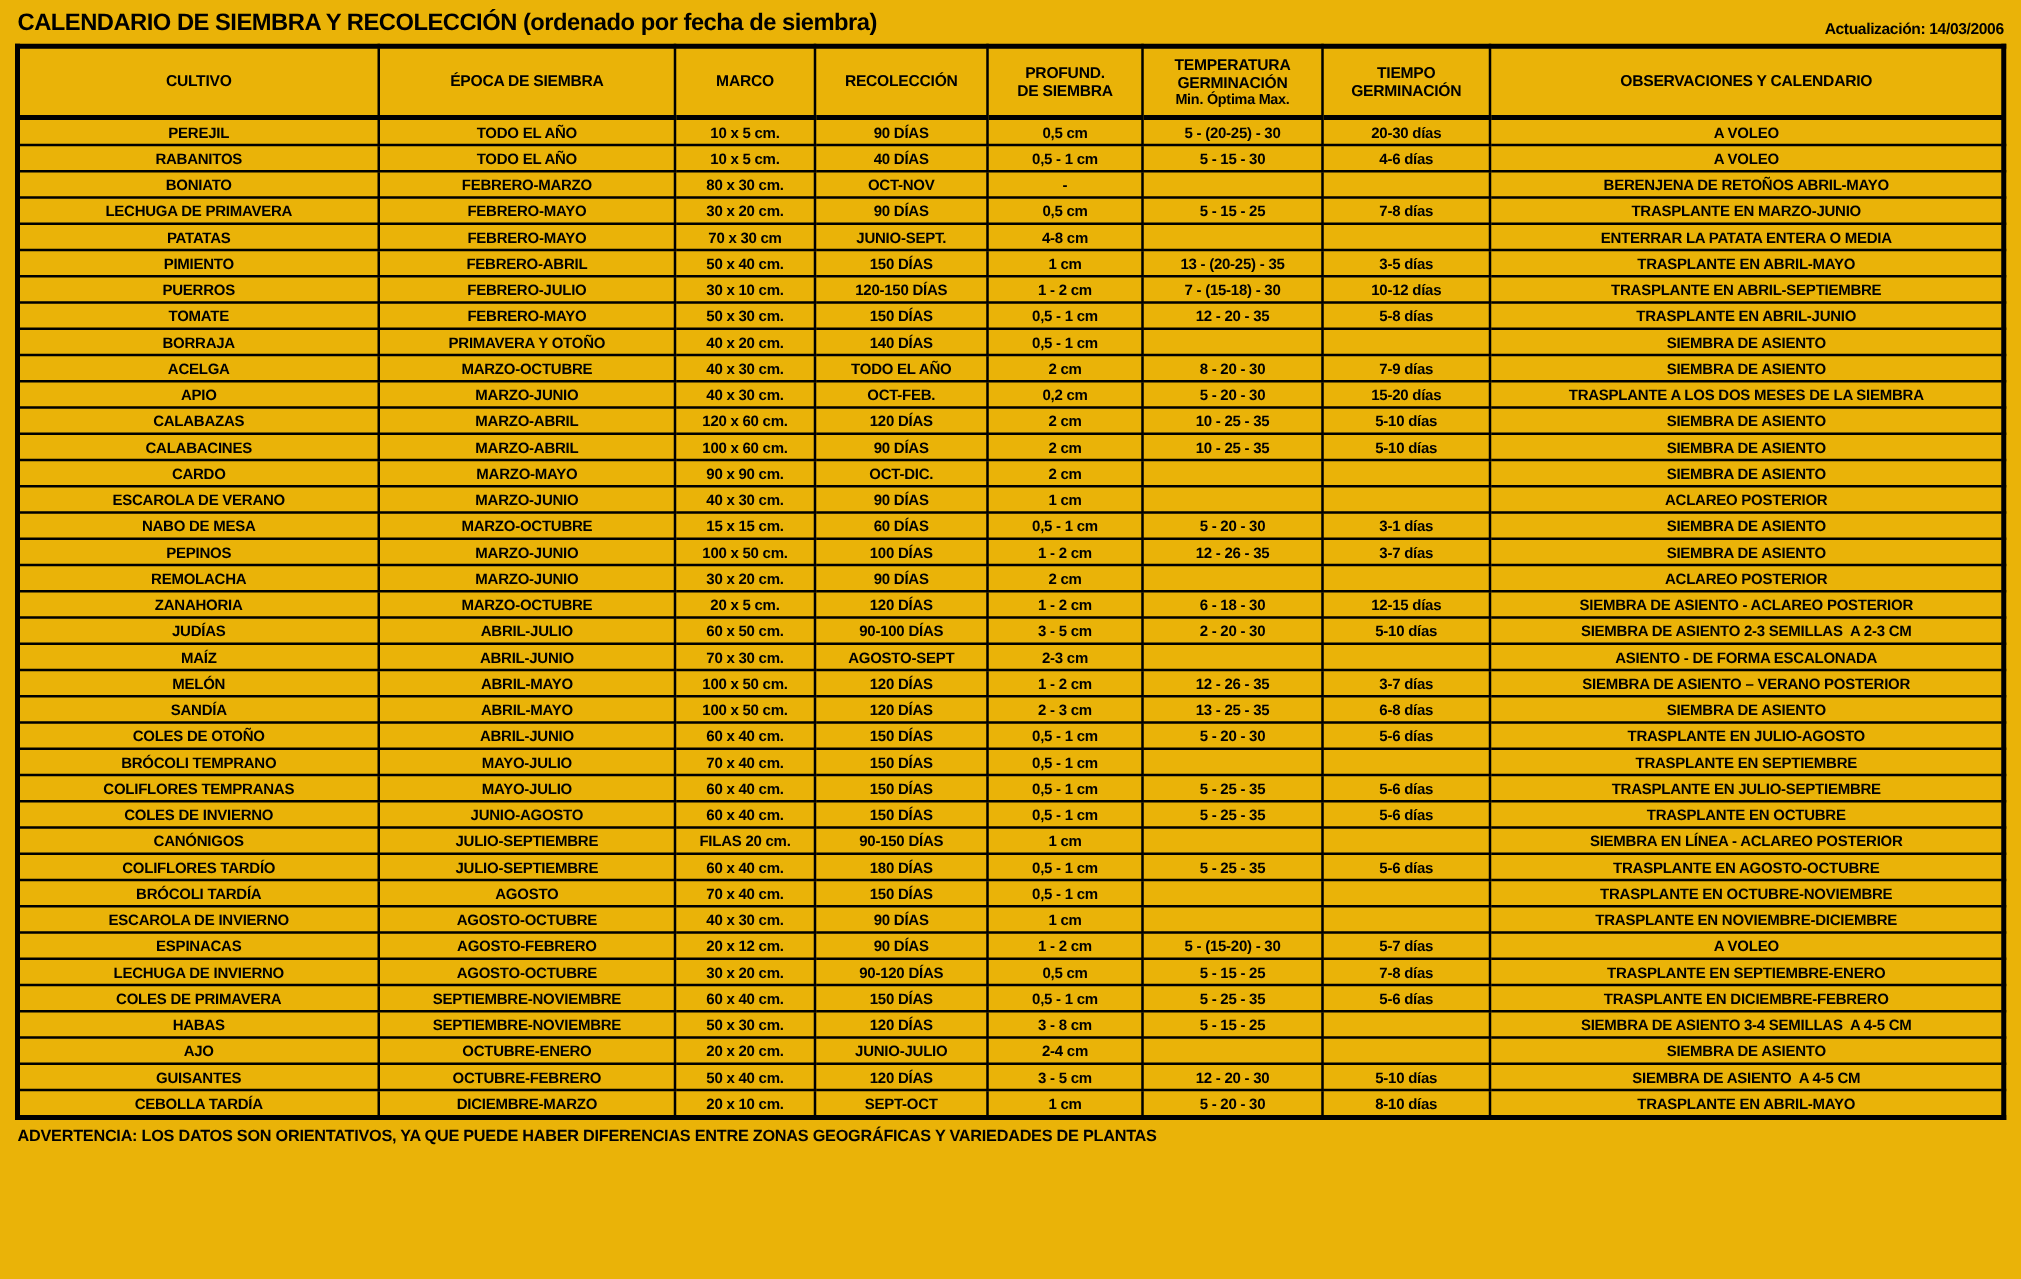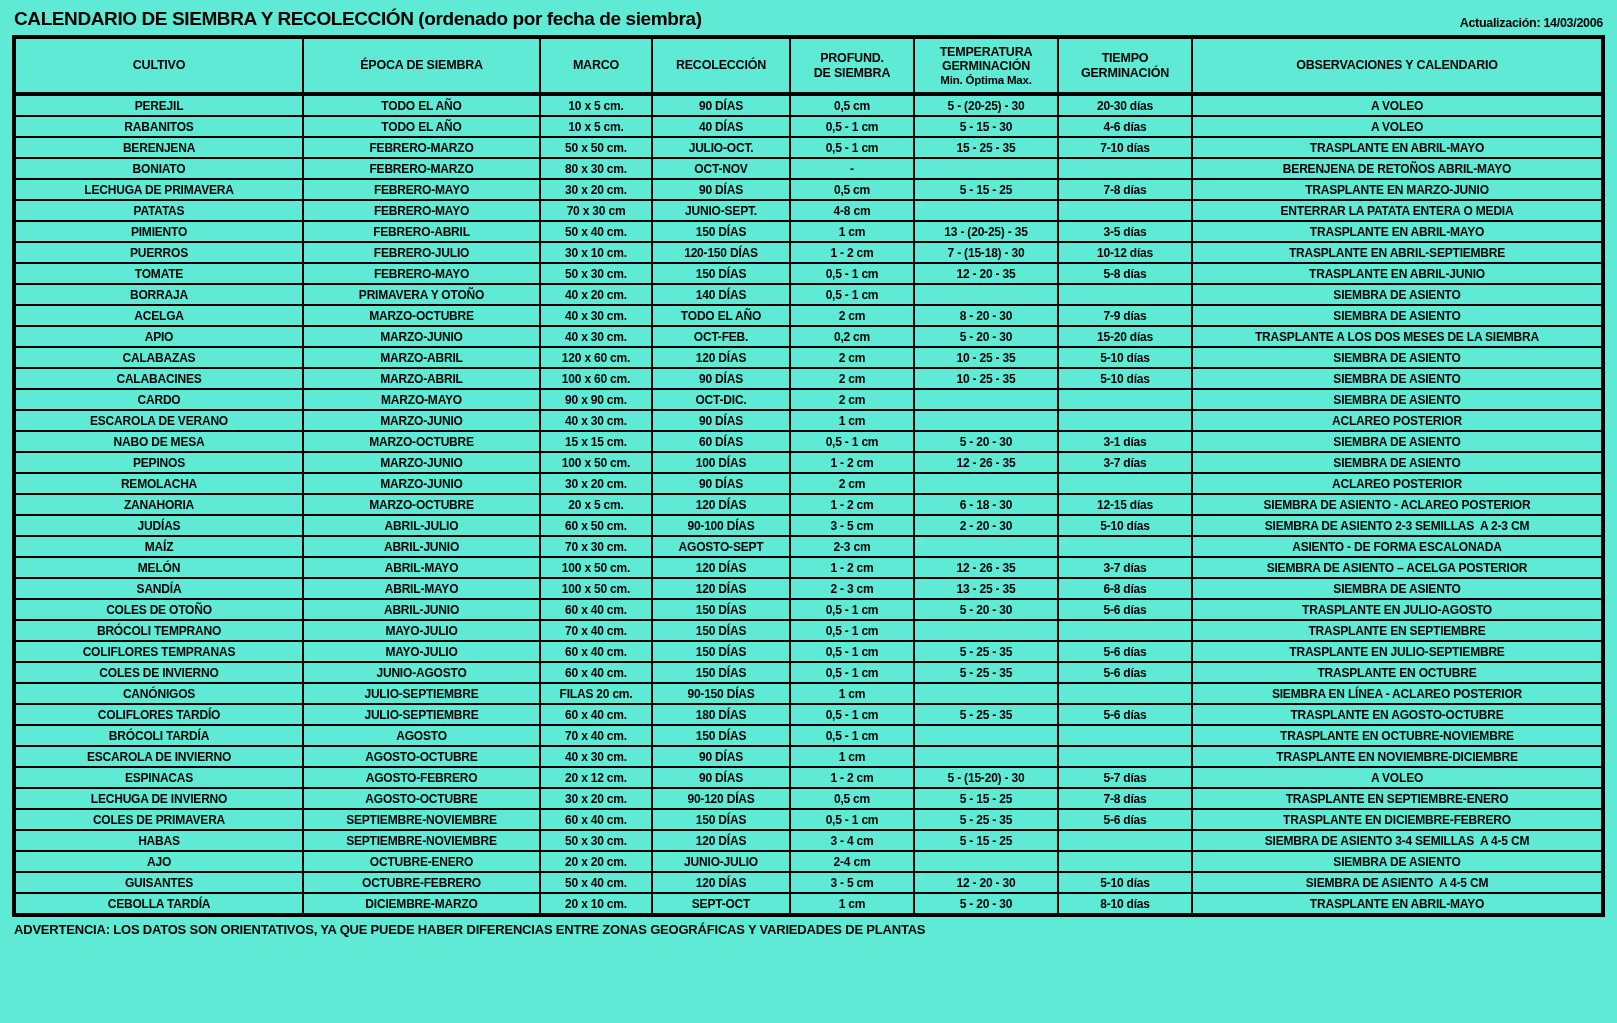--- a/index.html
+++ b/index.html
@@ -9,21 +9,21 @@
     color: #000000;
     font-family: "Liberation Sans", "DejaVu Sans", sans-serif;
     font-weight: bold;
     -webkit-font-smoothing: none;
   }
   .page {
     width: 1617px;
     height: 1023px;
     box-sizing: border-box;
     padding: 6px 12px 0 12px;
-    background: #5eead4;
+    background: #eab308;
     overflow: hidden;
   }
   .titlebar {
     display: flex;
     align-items: flex-end;
     justify-content: space-between;
     margin: 2px 0 5px 2px;
   }
   .title {
     font-size: 19px;
@@ -136,30 +136,20 @@
           <td>RABANITOS</td>
           <td>TODO EL AÑO</td>
           <td>10 x 5 cm.</td>
           <td>40 DÍAS</td>
           <td>0,5 - 1 cm</td>
           <td>5 - 15 - 30</td>
           <td>4-6 días</td>
           <td>A VOLEO</td>
         </tr>
         <tr>
-          <td>BERENJENA</td>
-          <td>FEBRERO-MARZO</td>
-          <td>50 x 50 cm.</td>
-          <td>JULIO-OCT.</td>
-          <td>0,5 - 1 cm</td>
-          <td>15 - 25 - 35</td>
-          <td>7-10 días</td>
-          <td>TRASPLANTE EN ABRIL-MAYO</td>
-        </tr>
-        <tr>
           <td>BONIATO</td>
           <td>FEBRERO-MARZO</td>
           <td>80 x 30 cm.</td>
           <td>OCT-NOV</td>
           <td>-</td>
           <td></td>
           <td></td>
           <td>BERENJENA DE RETOÑOS ABRIL-MAYO</td>
         </tr>
         <tr>
@@ -343,21 +333,21 @@
           <td>ASIENTO - DE FORMA ESCALONADA</td>
         </tr>
         <tr>
           <td>MELÓN</td>
           <td>ABRIL-MAYO</td>
           <td>100 x 50 cm.</td>
           <td>120 DÍAS</td>
           <td>1 - 2 cm</td>
           <td>12 - 26 - 35</td>
           <td>3-7 días</td>
-          <td>SIEMBRA DE ASIENTO – ACELGA POSTERIOR</td>
+          <td>SIEMBRA DE ASIENTO – VERANO POSTERIOR</td>
         </tr>
         <tr>
           <td>SANDÍA</td>
           <td>ABRIL-MAYO</td>
           <td>100 x 50 cm.</td>
           <td>120 DÍAS</td>
           <td>2 - 3 cm</td>
           <td>13 - 25 - 35</td>
           <td>6-8 días</td>
           <td>SIEMBRA DE ASIENTO</td>
@@ -470,21 +460,21 @@
           <td>0,5 - 1 cm</td>
           <td>5 - 25 - 35</td>
           <td>5-6 días</td>
           <td>TRASPLANTE EN DICIEMBRE-FEBRERO</td>
         </tr>
         <tr>
           <td>HABAS</td>
           <td>SEPTIEMBRE-NOVIEMBRE</td>
           <td>50 x 30 cm.</td>
           <td>120 DÍAS</td>
-          <td>3 - 4 cm</td>
+          <td>3 - 8 cm</td>
           <td>5 - 15 - 25</td>
           <td></td>
           <td>SIEMBRA DE ASIENTO 3-4 SEMILLAS  A 4-5 CM</td>
         </tr>
         <tr>
           <td>AJO</td>
           <td>OCTUBRE-ENERO</td>
           <td>20 x 20 cm.</td>
           <td>JUNIO-JULIO</td>
           <td>2-4 cm</td>

